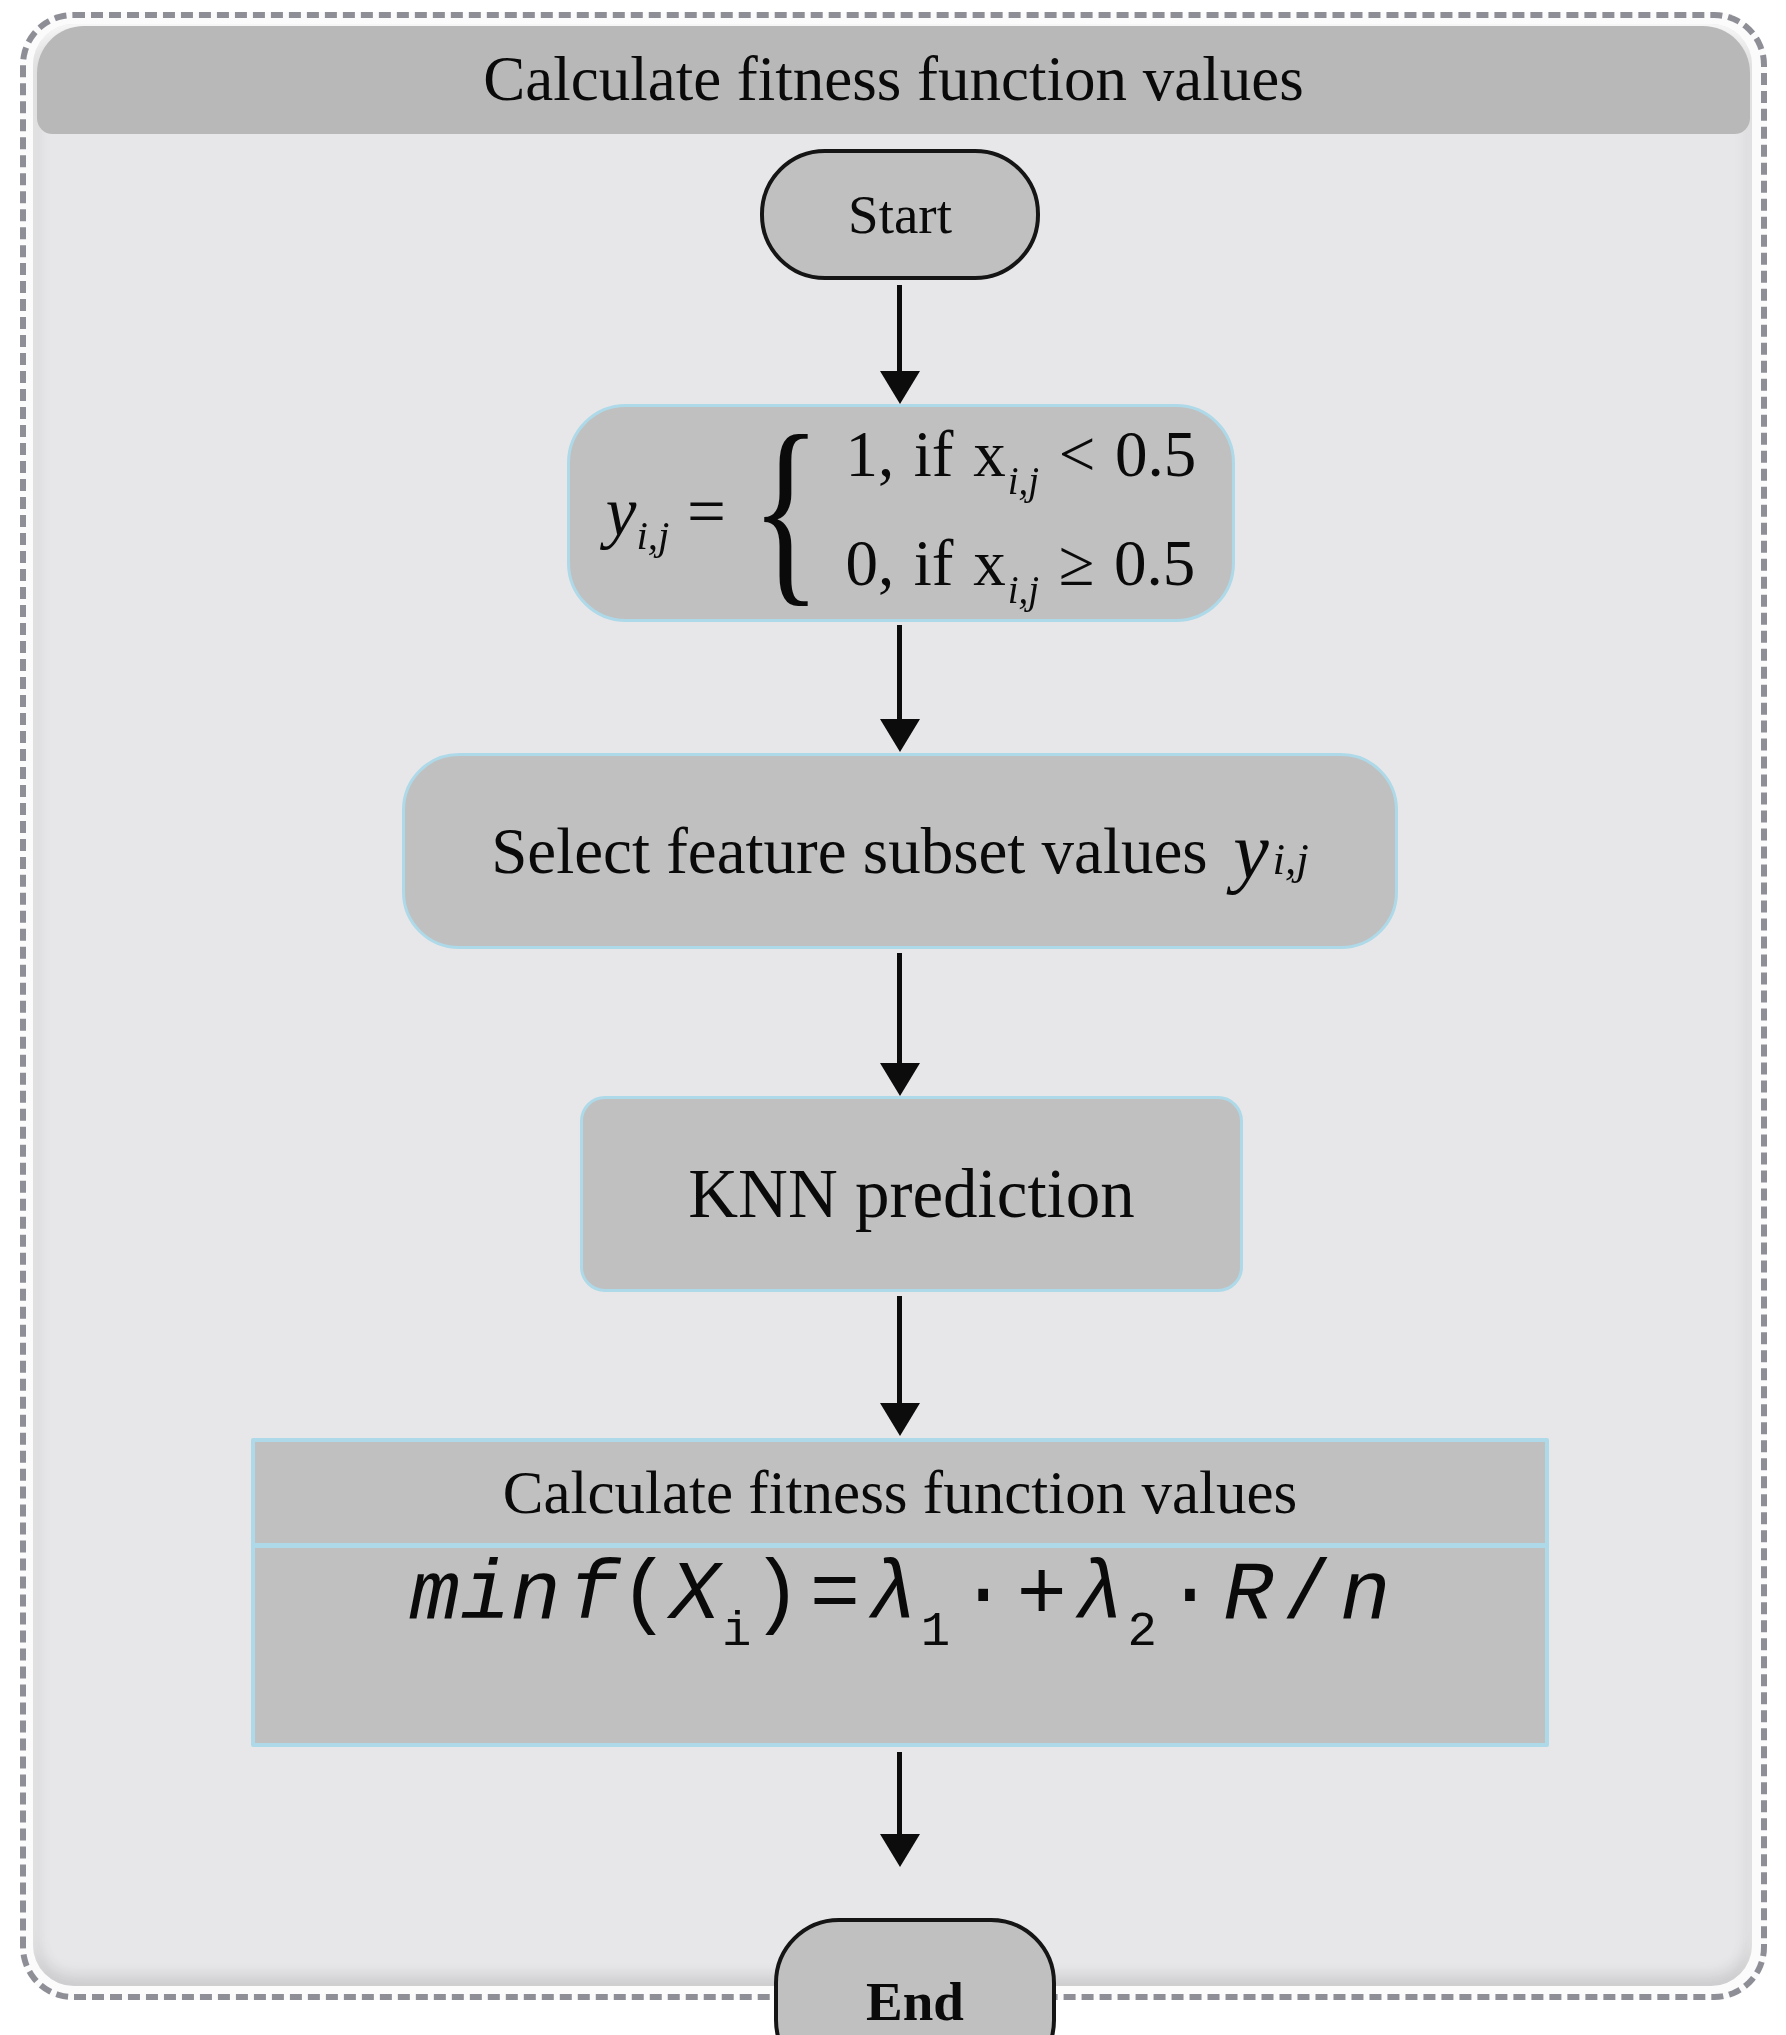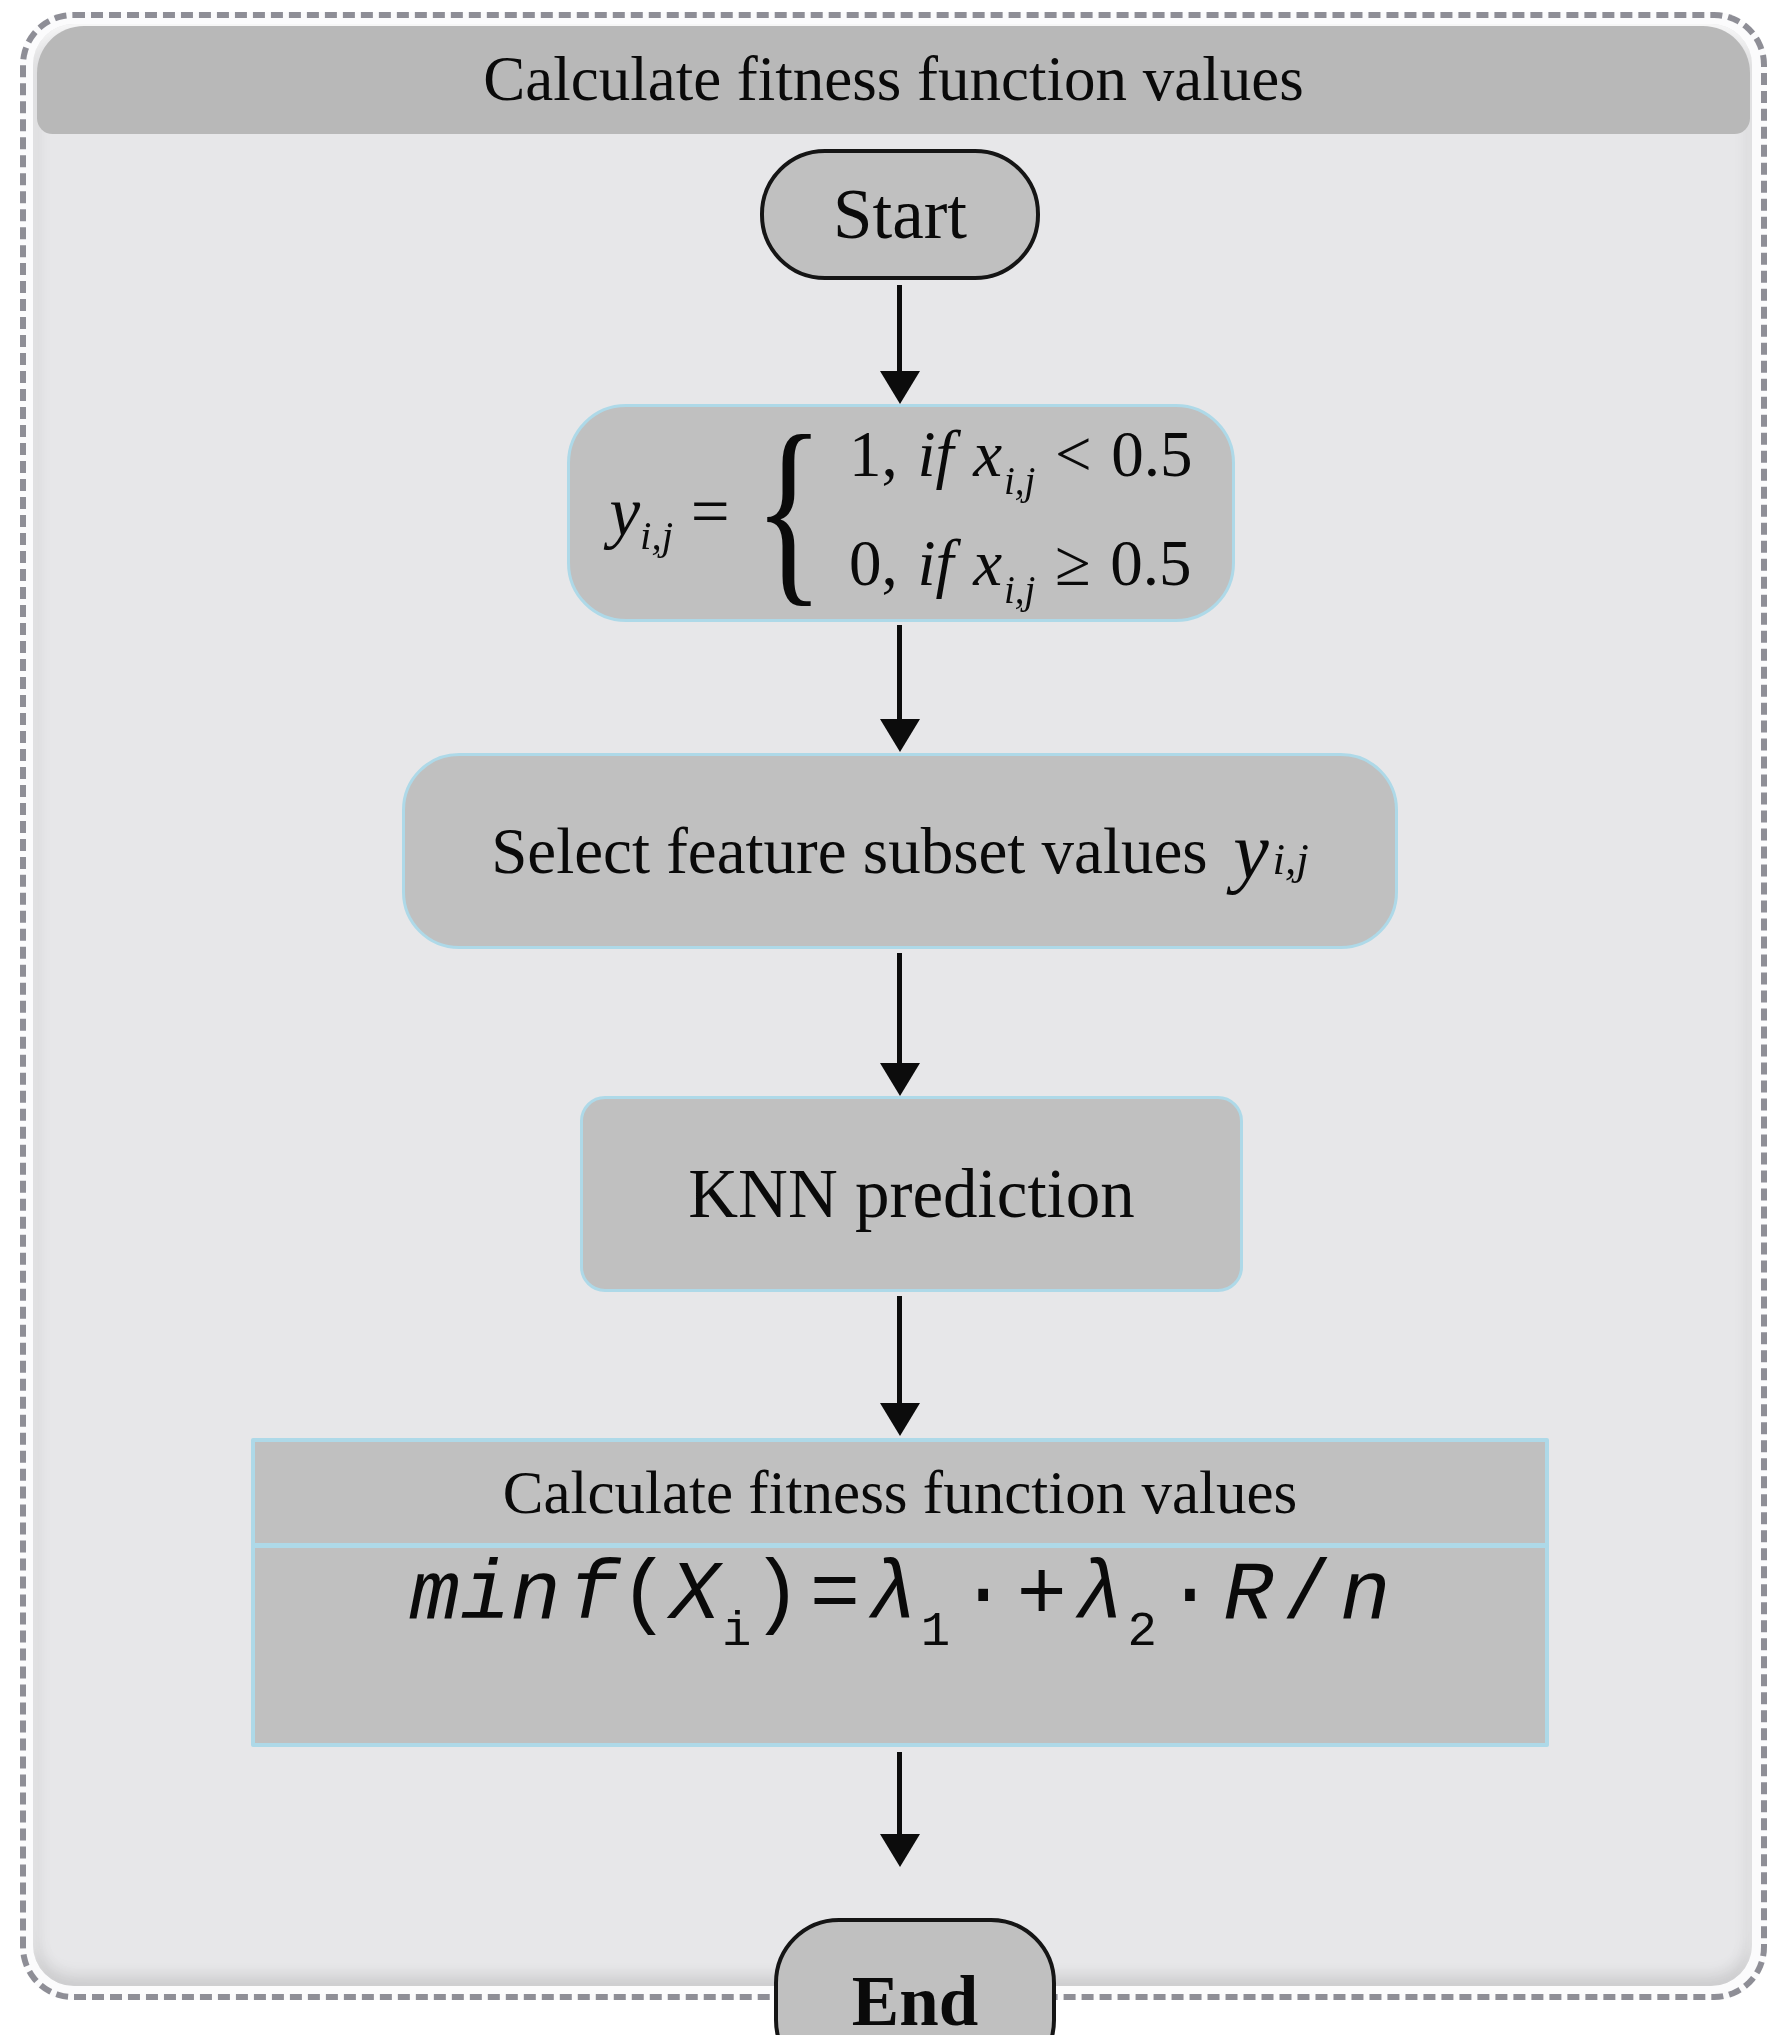--- a/index.html
+++ b/index.html
@@ -35,21 +35,21 @@
     border-radius:47px 47px 15.7px 15.7px;
     display:flex; align-items:center; justify-content:center;
     font-size:63px;
   }
   .node {
     position:absolute;
     background:#c0c0c0;
     display:flex; align-items:center; justify-content:center;
     box-sizing:border-box;
   }
-  .terminal { border:4.9px solid #151515; border-radius:65px; font-size:71px; }
+  .terminal { border:4.9px solid #151515; border-radius:65px; font-size:55px; }
   .process  { border:3.9px solid #aed9e8; font-size:65px; }
 
   .start { left:760px; top:149px; width:280px; height:131px; }
   .end   { left:774px; top:1918px; width:282px; height:167px;font-weight:bold; }
 
   .binarize { left:567px; top:404px; width:668px; height:218px; border-radius:59px; }
   .select   { left:402px; top:753px; width:996px; height:196px; border-radius:57px; }
   .knn      { left:580px; top:1096px; width:663px; height:196px; border-radius:25px; font-size:69px; }
 
   .fitness {
@@ -81,21 +81,21 @@
   .lhs .var { font-style:italic; }
   .lhs .sub { font-size:41px; font-style:italic; display:inline-block; transform:translateY(21.6px); }
   .lhs .eq  { margin-left:17.6px; }
   .brace {
     font-size:208px; line-height:.82; font-weight:400;
     transform:scaleX(.70); transform-origin:center;
     margin:0 -5.9px 9.8px -5.9px;
   }
   .cases { display:flex; flex-direction:column; gap:5.9px; }
   .case-line { display:flex; align-items:baseline; gap:19.6px; font-size:65px; line-height:94px; white-space:nowrap; }
-  .case-line .it { font-style:italic; }
+  .case-line .it { }
   .case-line .vsub { font-size:39px; font-style:italic; display:inline-block; transform:translateY(17.6px); margin-left:2px; }
   .case-line .vargrp { display:inline-flex; align-items:baseline; }
 
   
   .select .content { display:flex; align-items:center; gap:25.5px; white-space:nowrap; }
   .select .bigvar { font-size:80px; font-style:italic; display:inline-flex; }
   .select .bigvar .vsub { font-size:45px; display:inline-block; transform:translateY(27.4px); margin-left:3.9px; }
 
   
   .arrow {

